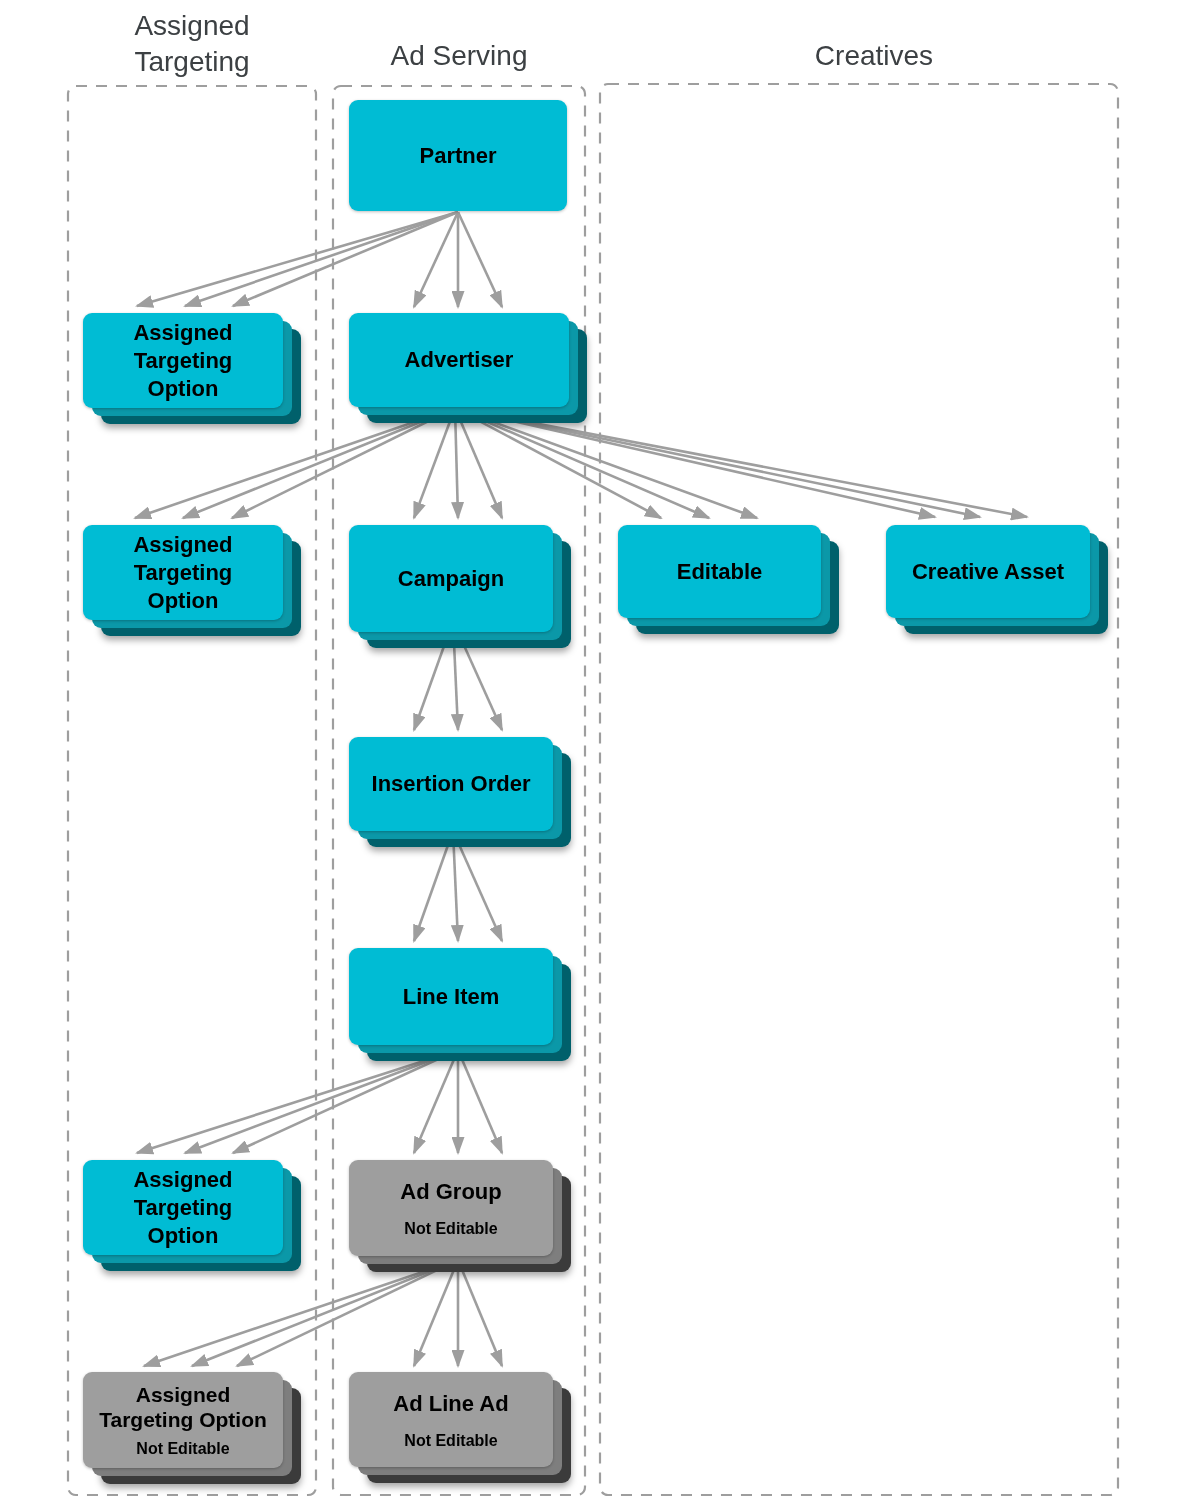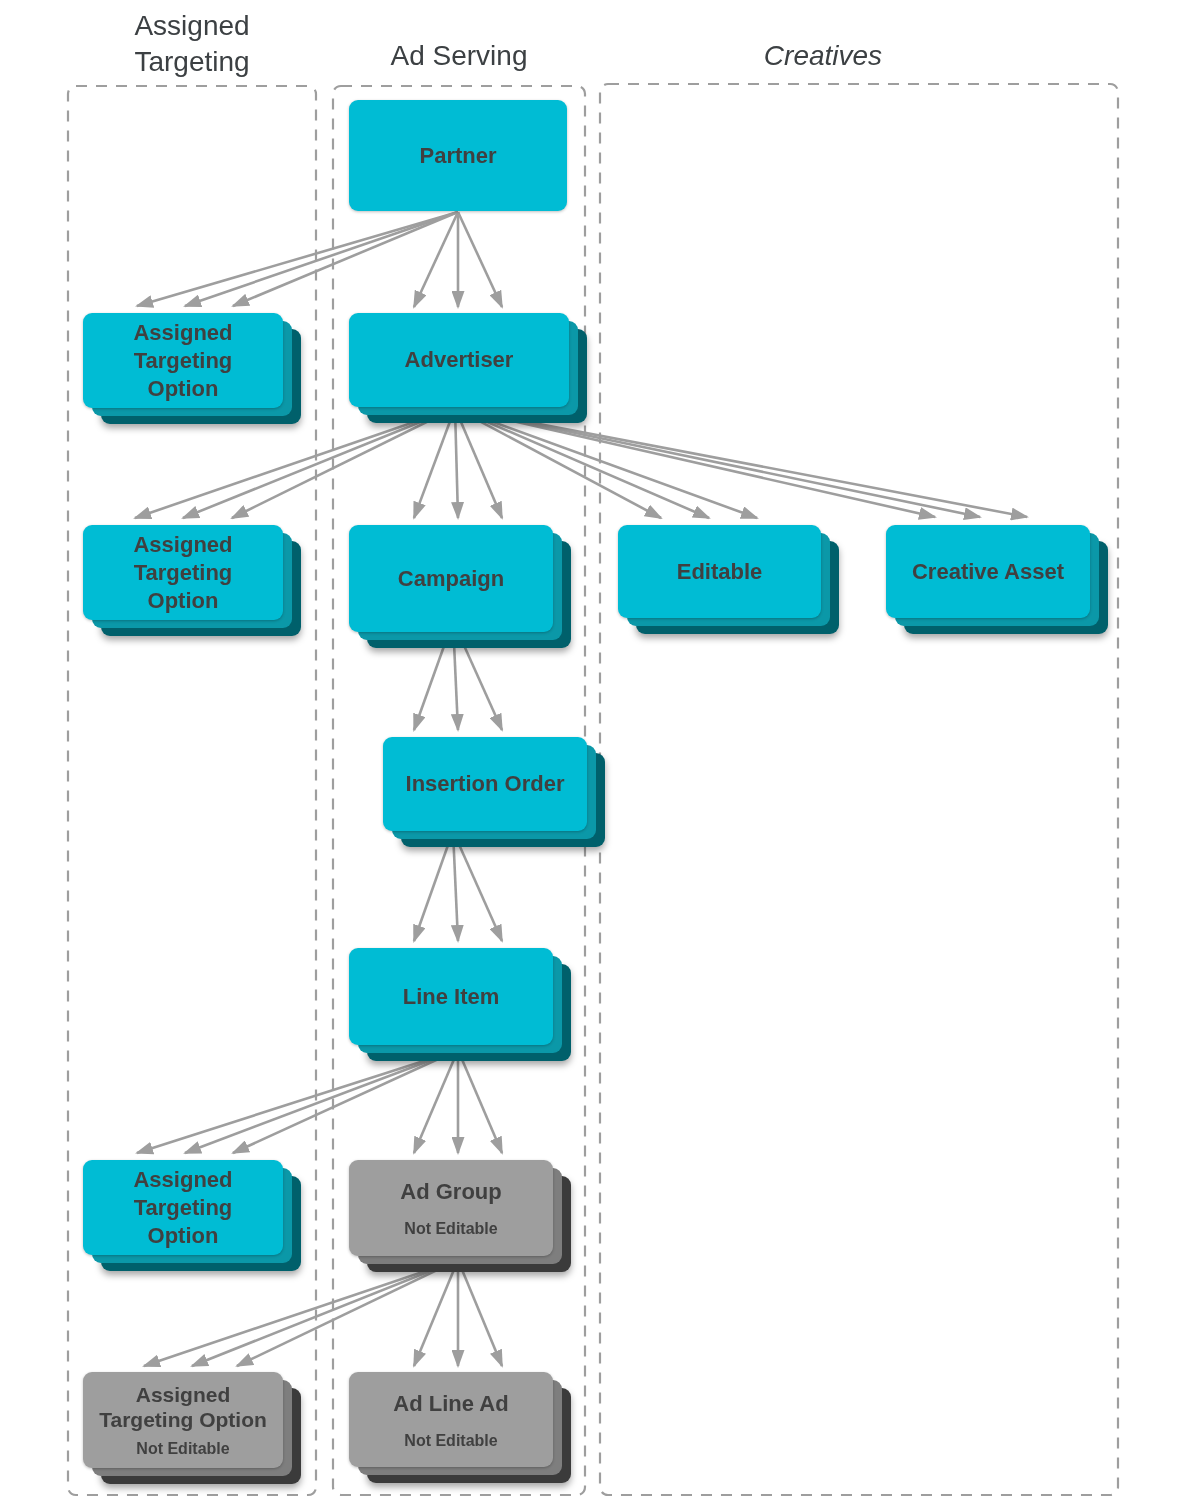--- a/index.html
+++ b/index.html
@@ -57,21 +57,21 @@
   .node.gray .l3 { background: #3B3B3B; transform: translate(18px, 16px); box-shadow: 0 4px 7px rgba(0,0,0,0.35); }
   .face {
     position: absolute;
     inset: 0;
     border-radius: 9px;
     display: flex;
     flex-direction: column;
     align-items: center;
     justify-content: center;
     text-align: center;
-    color: #404040;
+    color: #000000;
     font-weight: bold;
   }
   .node.cyan .face { background: #00BCD4; box-shadow: 0 1px 3px rgba(0,0,0,0.25); }
   .node.gray .face { background: #9E9E9E; box-shadow: 0 1px 3px rgba(0,0,0,0.25); }
   .label {
     font-size: 22px;
     line-height: 28px;
     white-space: pre-line;
   }
   .node.tight .label { font-size: 21px; line-height: 25px; }
@@ -157,21 +157,21 @@
           <line x1="458" y1="1260" x2="414" y2="1366" class="edge-line" marker-end="url(#arrowhead)"></line>
           <line x1="458" y1="1260" x2="458" y2="1366" class="edge-line" marker-end="url(#arrowhead)"></line>
           <line x1="458" y1="1260" x2="502" y2="1366" class="edge-line" marker-end="url(#arrowhead)"></line>
         </g>
       </g>
   </svg>
 
   <div class="col-title" style="left:68px; top:8px; width:248px;">Assigned
 Targeting</div>
   <div class="col-title" style="left:333px; top:38px; width:252px;">Ad Serving</div>
-  <div class="col-title" style="left:564px; top:38px; width:518px;font-style:italic;">Creatives</div>
+  <div class="col-title" style="left:615px; top:38px; width:518px;">Creatives</div>
 
   <div class="node cyan" style="left:349px; top:100px; width:218px; height:111px;">
     <div class="face">
       <span class="label">Partner</span>
     </div>
   </div>
 
   <div class="node cyan" style="left:349px; top:313px; width:220px; height:94px;">
     <div class="l3"></div>
     <div class="l2"></div>
@@ -181,21 +181,21 @@
   </div>
 
   <div class="node cyan" style="left:349px; top:525px; width:204px; height:107px;">
     <div class="l3"></div>
     <div class="l2"></div>
     <div class="face">
       <span class="label">Campaign</span>
     </div>
   </div>
 
-  <div class="node cyan" style="left:349px; top:737px; width:204px; height:94px;margin-left:34px;">
+  <div class="node cyan" style="left:349px; top:737px; width:204px; height:94px;">
     <div class="l3"></div>
     <div class="l2"></div>
     <div class="face">
       <span class="label">Insertion Order</span>
     </div>
   </div>
 
   <div class="node cyan" style="left:349px; top:948px; width:204px; height:97px;">
     <div class="l3"></div>
     <div class="l2"></div>

